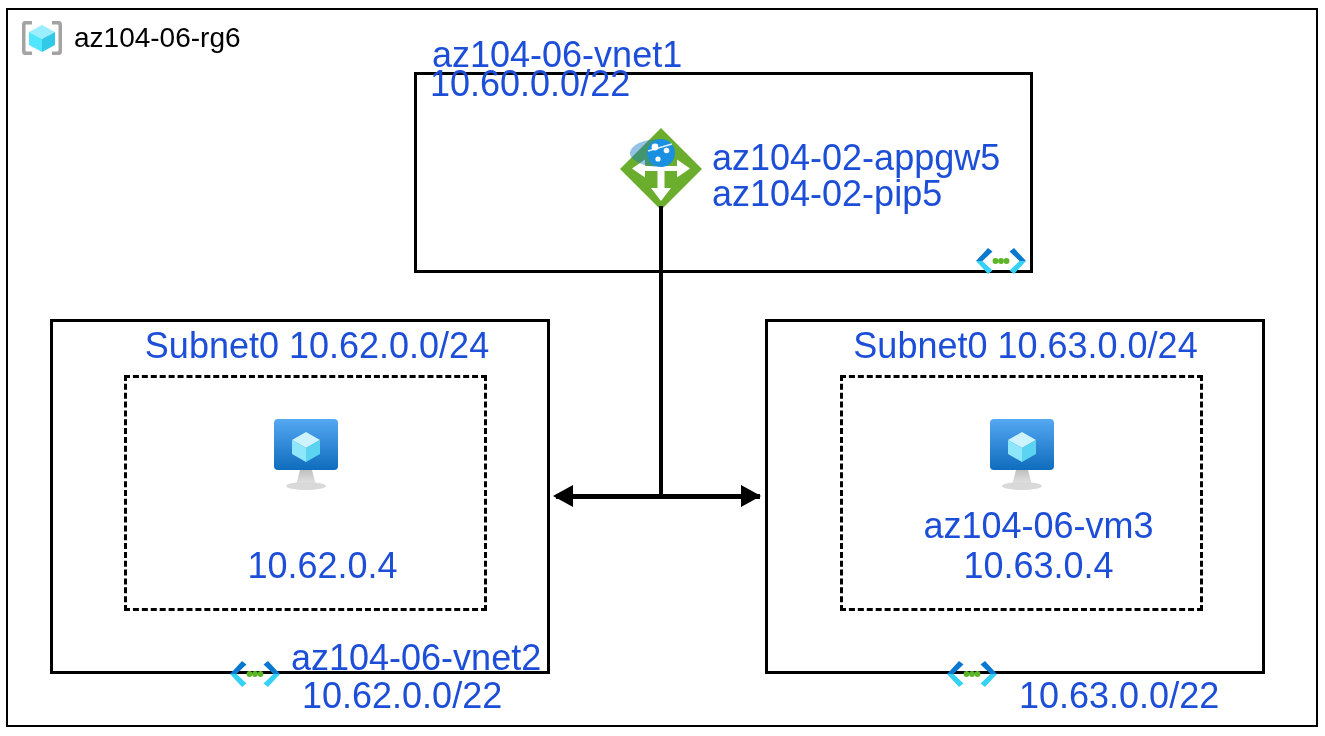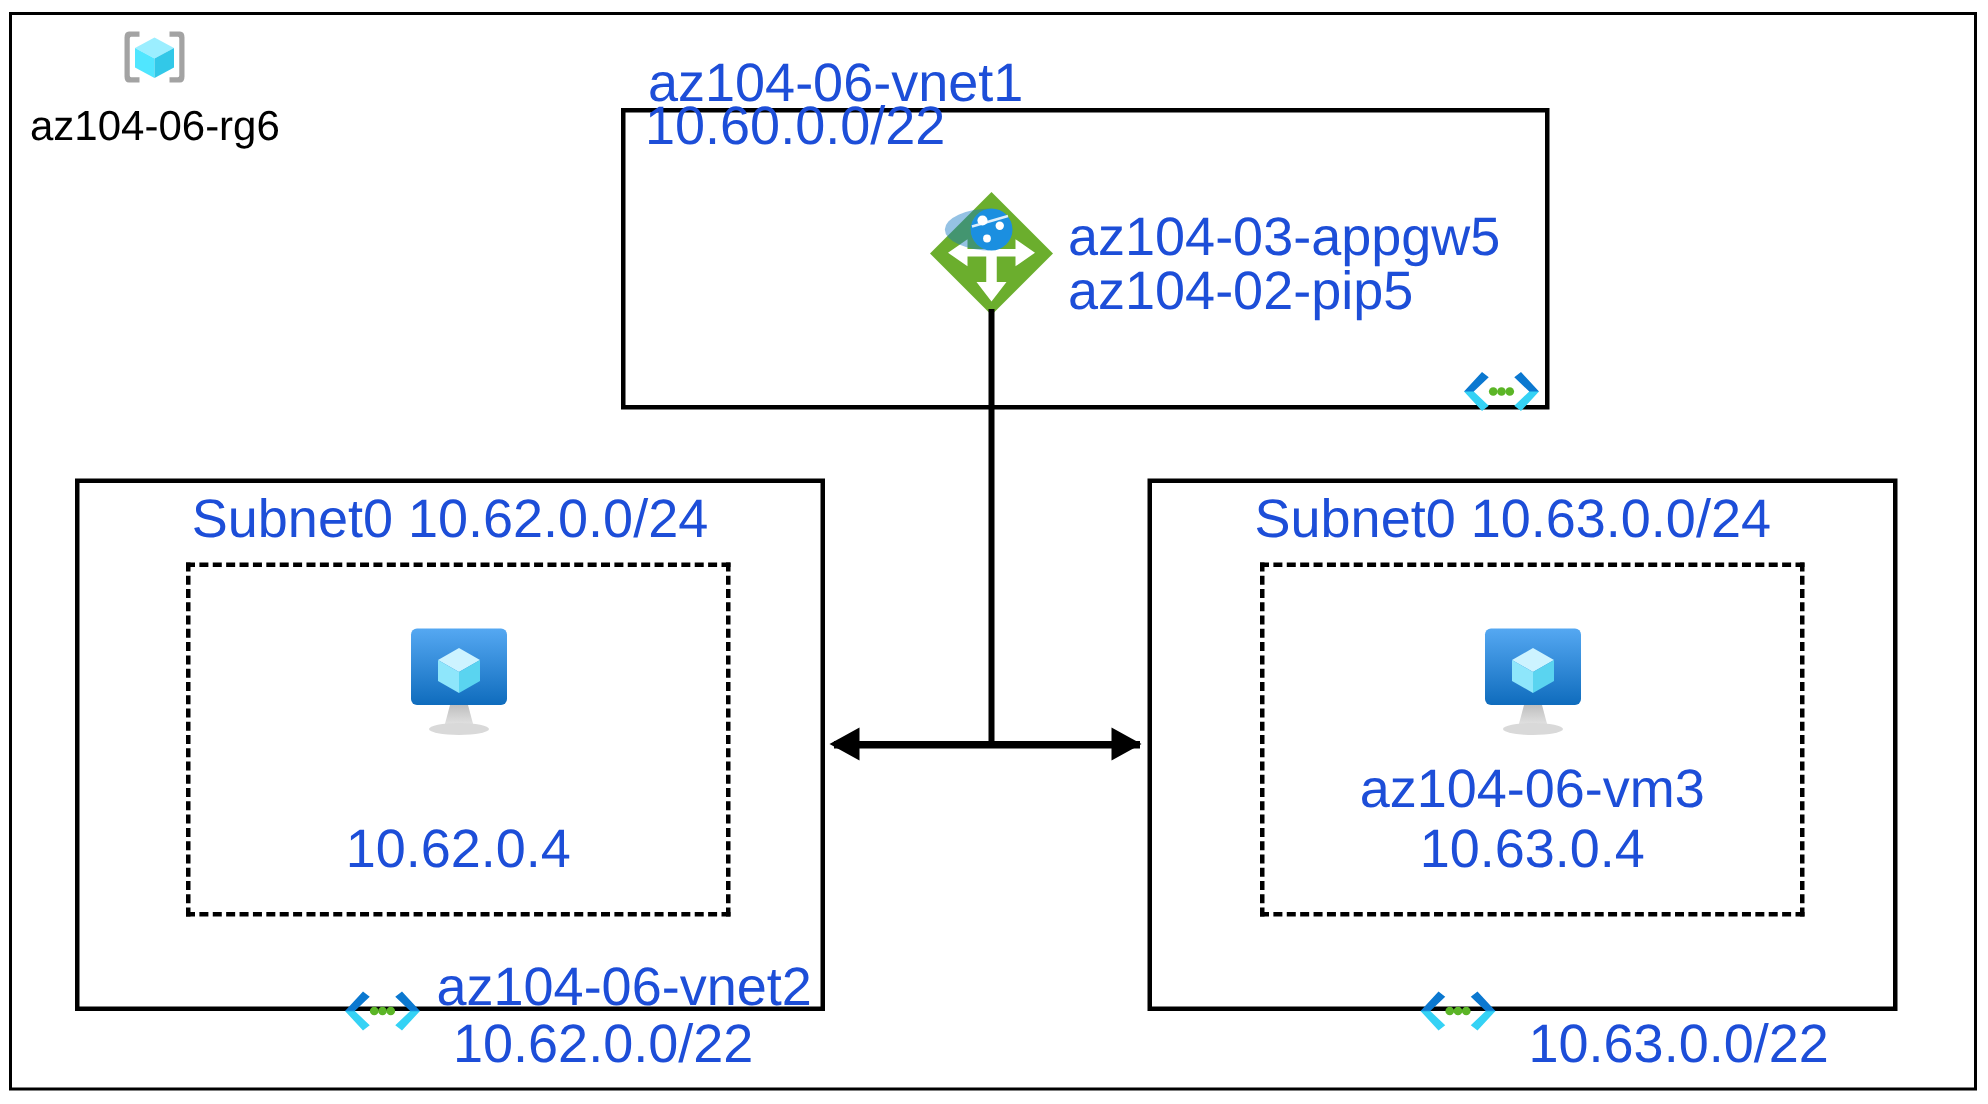--- a/index.html
+++ b/index.html
@@ -3,31 +3,31 @@
 <meta charset="utf-8">
 <style>
   html,body{margin:0;padding:0;background:#fff;}
   body{font-family:"Liberation Sans","DejaVu Sans",sans-serif;color:#000;}
   #canvas{position:relative;width:1325px;height:736px;background:#fff;overflow:hidden;}
 
   
   .rg-frame{position:absolute;left:6px;top:8px;width:1312px;height:719px;
             border:2px solid #000;box-sizing:border-box;}
 
-  .rg-header{position:absolute;left:20px;top:18px;display:flex;align-items:center;gap:10px;flex-direction:column;}
+  .rg-header{position:absolute;left:20px;top:18px;display:flex;align-items:center;gap:10px;}
   .rg-title{font-size:28px;line-height:32px;color:#000;white-space:nowrap;}
 
   
   .box{position:absolute;border:3px solid #000;box-sizing:border-box;background:transparent;}
 
   
   .dashbox{position:absolute;border:3px dashed #000;box-sizing:border-box;background:transparent;}
 
   .lbl{position:absolute;font-size:36px;line-height:33px;white-space:nowrap;color:#1d4ed8;}
-  .lbl.center{text-align:center;}
+  .lbl.center{text-align:center;margin-left:17px;}
 
   
   .vline{position:absolute;background:#000;}
   .hline{position:absolute;background:#000;}
 
   .arrowhead{position:absolute;width:0;height:0;}
   .arrow-left{border-top:11px solid transparent;border-bottom:11px solid transparent;border-right:20px solid #000;}
   .arrow-right{border-top:11px solid transparent;border-bottom:11px solid transparent;border-left:20px solid #000;}
 
   .icon{position:absolute;}
@@ -71,21 +71,21 @@
 
       <circle cx="43" cy="27" r="14" fill="#1B8FE0"></circle>
       <path d="M43 13 a14 14 0 0 0 0 28 a20 9 0 0 1 0 -28 Z" fill="#1478C4" opacity="0.45"></path>
       <circle cx="37" cy="21" r="3.4" fill="#FFFFFF"></circle>
       <circle cx="48.5" cy="24.5" r="2.8" fill="#FFFFFF"></circle>
       <circle cx="40" cy="33" r="2.6" fill="#FFFFFF"></circle>
       <path d="M30 25 L54 18" stroke="#FFFFFF" stroke-width="1.6" fill="none" opacity="0.85"></path>
     </svg>
   </span>
 
-  <div class="lbl" style="left:712px;top:141px;">az104-03-appgw5</div>
+  <div class="lbl" style="left:712px;top:141px;">az104-02-appgw5</div>
   <div class="lbl" style="left:712px;top:177px;">az104-02-pip5</div>
 
   <span class="icon" style="left:975px;top:246px;width:52px;height:30px;">
     <svg width="52" height="30" viewBox="0 0 52 30">
       <defs>
         <linearGradient id="pg1" x1="0" y1="0" x2="0" y2="1">
           <stop offset="0%" stop-color="#0B78D0"></stop>
             <stop offset="48%" stop-color="#0B78D0"></stop>
           <stop offset="52%" stop-color="#35D2F5"></stop>
             <stop offset="100%" stop-color="#35D2F5"></stop>

